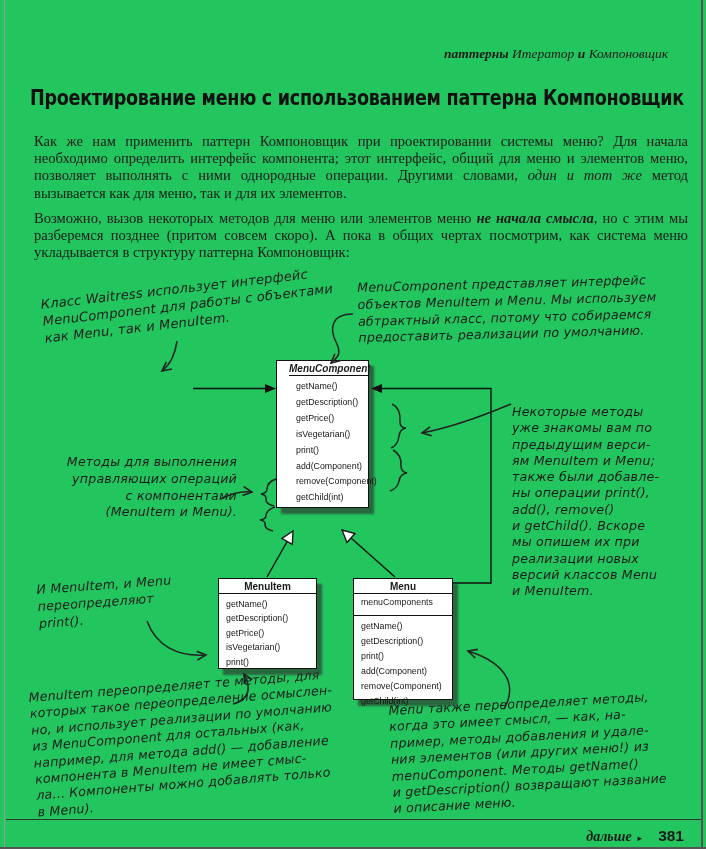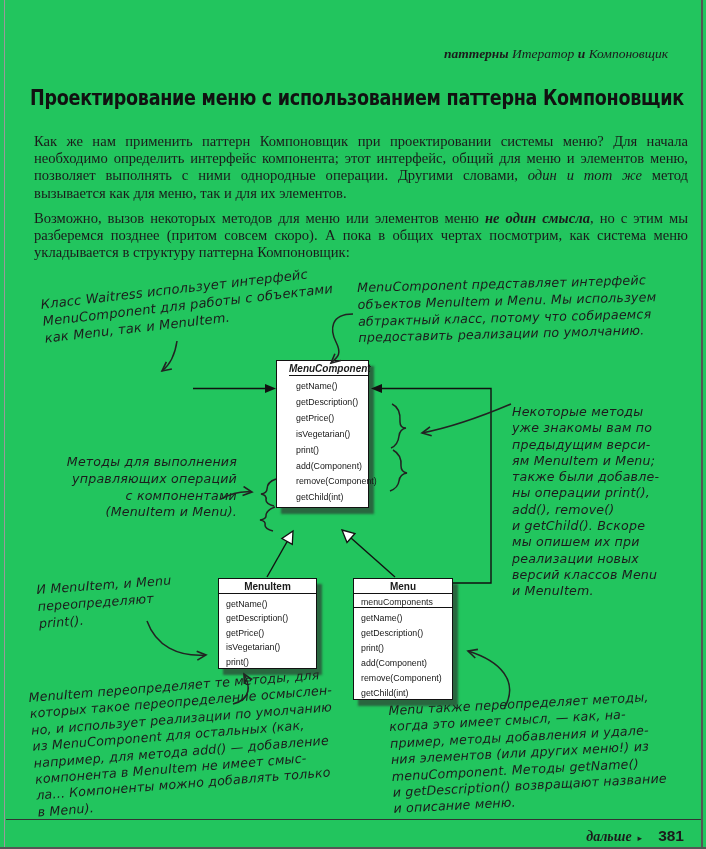--- a/index.html
+++ b/index.html
@@ -46,21 +46,21 @@
   .uml .t.ti{font-style:italic;}
   .uml .rows{padding:3px 7px 0;}
   .uml .rows div{font-size:8.8px;color:#161616;}
   .uml-waitress{left:95px;top:379px;width:97px;height:37px;}
   .uml-waitress .comp1{height:10px;border-bottom:1px solid #111;}
   .uml-mc{left:276px;top:360px;width:93px;height:148px;padding-left:12px;}
   .uml-mc .rows div{line-height:15.9px;}
   .uml-mi{left:218px;top:578px;width:99px;height:91px;}
   .uml-mi .rows div{line-height:14.4px;}
   .uml-menu{left:353px;top:578px;width:100px;height:122px;}
-  .uml-menu .field{font-size:8.8px;padding:3px 7px 0;border-bottom:1.3px solid #111;}
+  .uml-menu .field{font-size:8.8px;padding:3px 7px 8px;border-bottom:1.3px solid #111;}
   .uml-menu .rows div{line-height:14.9px;}
 
   .overlay{position:absolute;left:0;top:0;z-index:3;pointer-events:none;}
 
   .rule{position:absolute;left:6px;right:5px;top:819px;border-top:1.3px solid #333;}
   .footer{position:absolute;top:827px;right:22px;display:flex;align-items:baseline;z-index:2;}
   .footer .next{font-family:"Liberation Serif",serif;font-style:italic;font-weight:bold;
                 font-size:14px;}
   .footer .tri{font-size:9px;margin:0 16px 0 6px;font-family:"DejaVu Sans",sans-serif;}
   .footer .num{font-family:"Liberation Sans",sans-serif;font-weight:bold;font-size:15.5px;}
@@ -73,21 +73,21 @@
   <div class="edge edge-l"></div>
   <div class="edge edge-r"></div>
   <div class="edge edge-b"></div>
 
   <div class="runhead"><span class="b">паттерны</span><span> Итератор </span><span class="b">и</span><span> Компоновщик</span></div>
 
   <h1 class="title">Проектирование меню с использованием паттерна Компоновщик</h1>
 
   <p class="body p1"><span>Как же нам применить паттерн Компоновщик при проектировании системы меню? Для начала необходимо определить интерфейс компонента; этот интерфейс, общий для меню и элементов меню, позволяет выполнять с ними однородные операции. Другими словами, </span><span class="em-i">один и тот же</span><span> метод вызывается как для меню, так и для их элементов.</span></p>
 
-  <p class="body p2"><span>Возможно, вызов некоторых методов для меню или элементов меню </span><span class="em-bi">не один смысла</span><span>, но с этим мы разберемся позднее (притом совсем скоро). А пока в общих чертах посмотрим, как система меню укладывается в структуру паттерна Компоновщик:</span></p>
+  <p class="body p2"><span>Возможно, вызов некоторых методов для меню или элементов меню </span><span class="em-bi">не начала смысла</span><span>, но с этим мы разберемся позднее (притом совсем скоро). А пока в общих чертах посмотрим, как система меню укладывается в структуру паттерна Компоновщик:</span></p>
 
 
   <div class="uml uml-mc">
     <div class="t ti">MenuComponent</div>
     <div class="rows">
         <div>getName()</div>
         <div>getDescription()</div>
         <div>getPrice()</div>
         <div>isVegetarian()</div>
         <div>print()</div>

